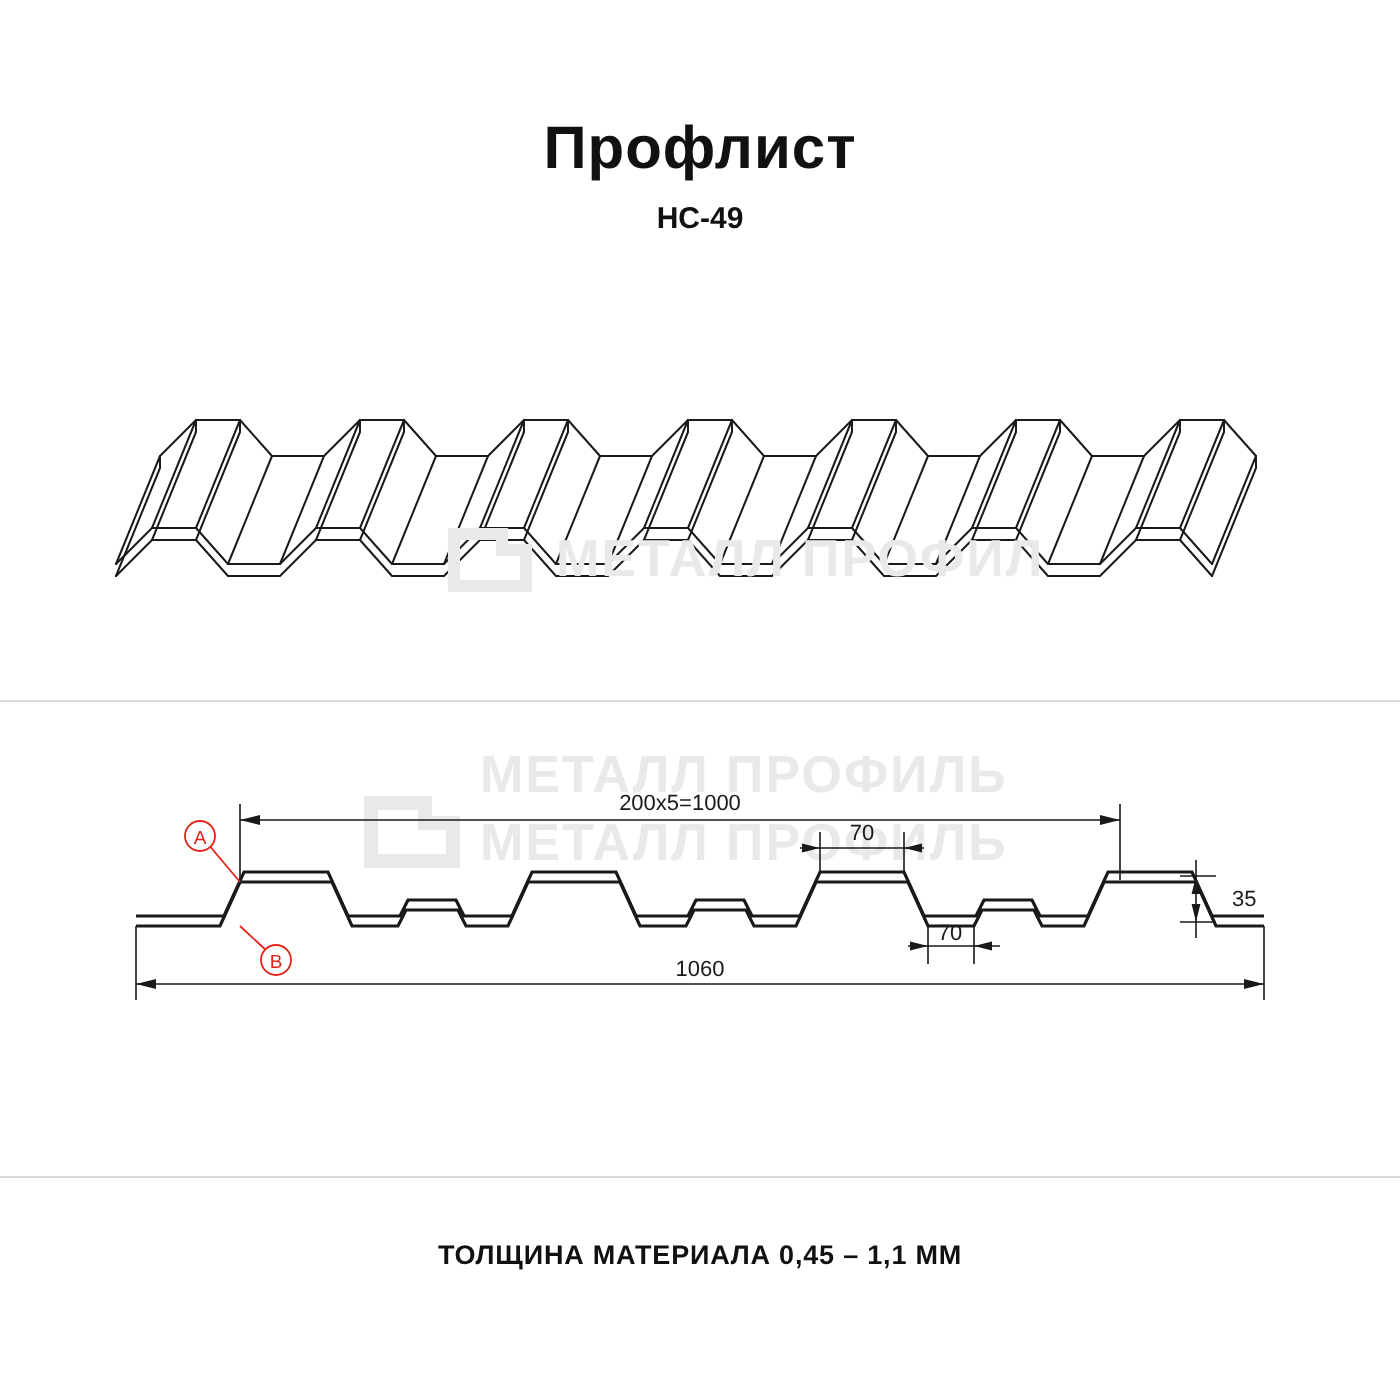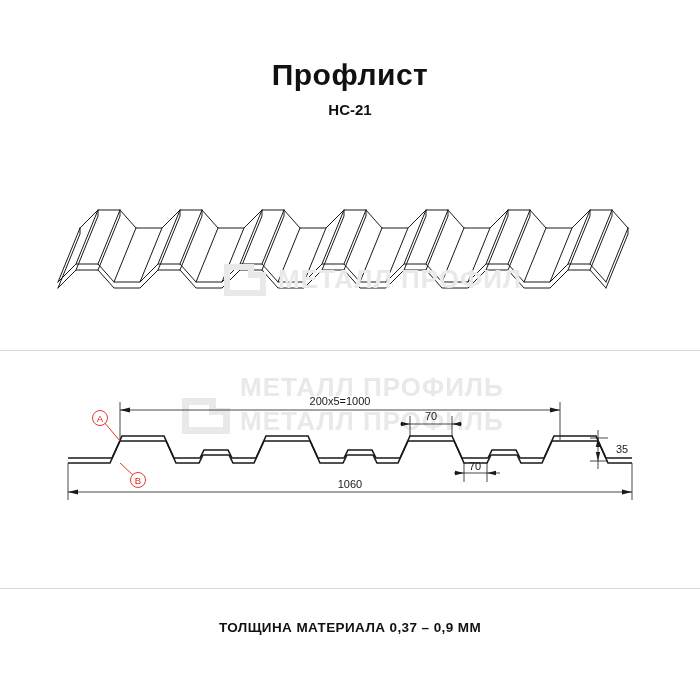--- a/index.html
+++ b/index.html
@@ -78,21 +78,21 @@
   }
   .wm1 { top: 252px; left: 220px; }
   .wm2 { top: 368px; left: 178px; }
 </style>
 </head>
 <body>
 
 <div class="page">
 
   <div class="title">Профлист</div>
-  <div class="subtitle">НС-21</div>
+  <div class="subtitle">НС-49</div>
 
   <div class="divider top"></div>
   <div class="divider bottom"></div>
 
   <div class="iso">
     <svg width="600" height="150" viewBox="0 0 600 150" fill="none" stroke="#1a1a1a" stroke-width="1" stroke-linejoin="round" stroke-linecap="round">
 
       <path d="M30 58 L48 40 L70 40 L86 58 L112 58 L130 40 L152 40 L168 58 L194 58 L212 40 L234 40 L250 58 L276 58 L294 40 L316 40 L332 58 L358 58 L376 40 L398 40 L414 58 L440 58 L458 40 L480 40 L496 58 L522 58 L540 40 L562 40 L578 58"></path>
 
       <path d="M8 112 L26 94 L48 94 L64 112 L90 112 L108 94 L130 94 L146 112 L172 112 L190 94 L212 94 L228 112 L254 112 L272 94 L294 94 L310 112 L336 112 L354 94 L376 94 L392 112 L418 112 L436 94 L458 94 L474 112 L500 112 L518 94 L540 94 L556 112"></path>
@@ -242,15 +242,15 @@
         <line x1="8" y1="91" x2="8" y2="128"></line>
         <line x1="572" y1="91" x2="572" y2="128"></line>
         <line x1="8" y1="120" x2="572" y2="120"></line>
         <path d="M8 120 L18 117.5 L18 122.5 Z" fill="#1a1a1a" stroke="none"></path>
         <path d="M572 120 L562 117.5 L562 122.5 Z" fill="#1a1a1a" stroke="none"></path>
       </g>
       <text x="290" y="116" text-anchor="middle" font-family="Liberation Sans, sans-serif" font-size="11" fill="#1a1a1a" stroke="none">1060</text>
     </svg>
   </div>
 
-  <div class="footer">ТОЛЩИНА МАТЕРИАЛА 0,37 – 0,9 ММ</div>
+  <div class="footer">ТОЛЩИНА МАТЕРИАЛА 0,45 – 1,1 ММ</div>
 
 </div>
 
 </body></html>

